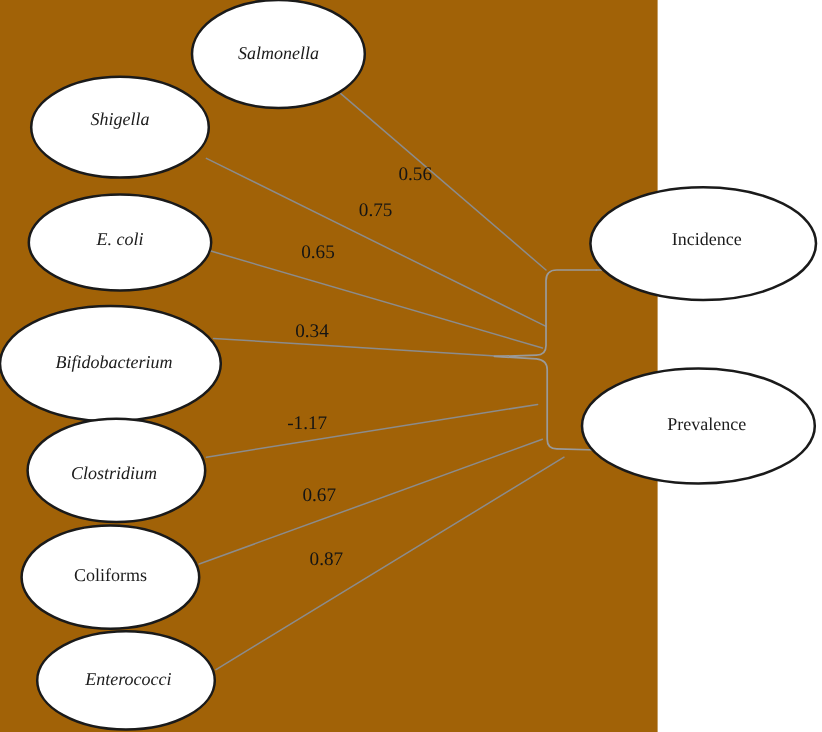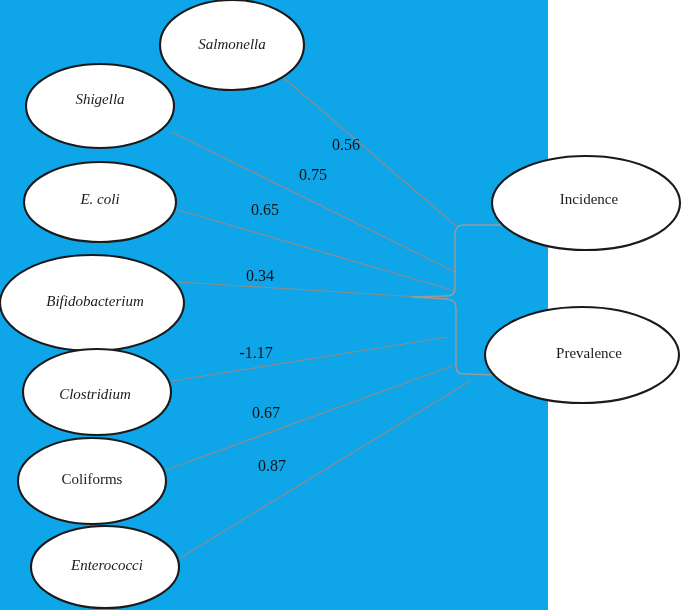--- a/index.html
+++ b/index.html
@@ -5,21 +5,21 @@
 <style>
   html,body{margin:0;padding:0;background:#ffffff;}
   body{
     width:685px;height:610px;
     font-family:"Liberation Serif","DejaVu Serif",serif;
     overflow:hidden;
   }
   #diagram-root{
     position:relative;
     width:548px;height:610px;
-    background:#0ea5e9;
+    background:#a16207;
   }
   svg#path-diagram{
     display:block;
     width:685px;height:610px;
   }
   .node-ellipse{
     fill:#ffffff;
     stroke:#1a1a1a;
     stroke-width:2.1;
   }

